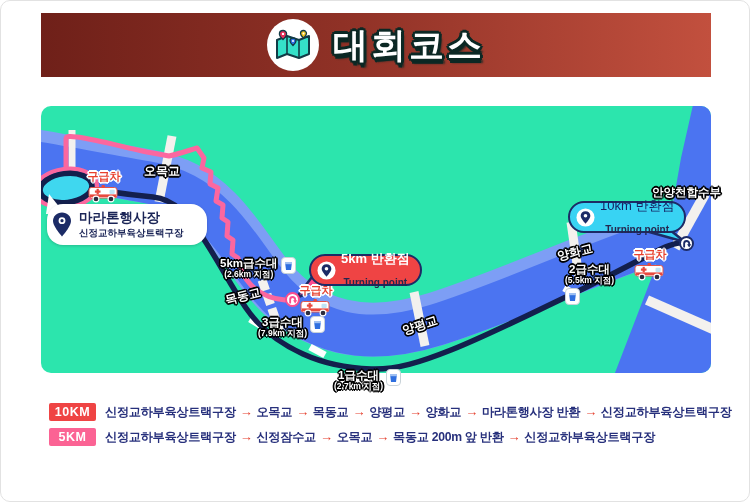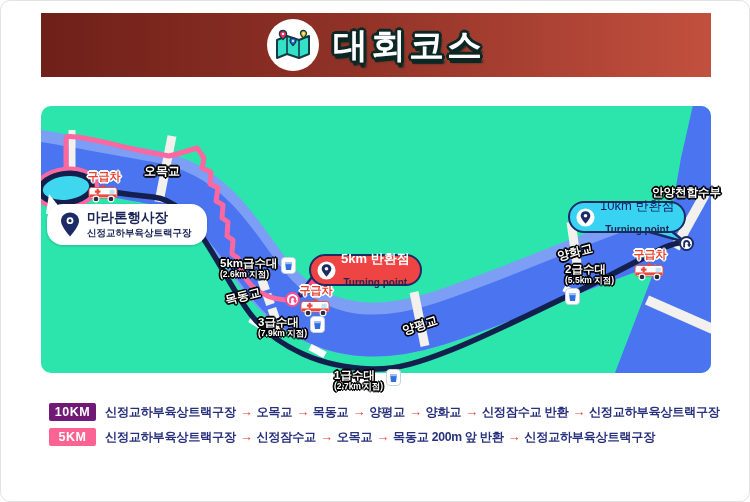--- a/index.html
+++ b/index.html
@@ -49,29 +49,29 @@
   .outline-white {
     color:#e8402d; font-weight:bold;
     text-shadow: 1.7px 0 0 #fff,-1.7px 0 0 #fff,0 1.7px 0 #fff,0 -1.7px 0 #fff,
       1.2px 1.2px 0 #fff,-1.2px 1.2px 0 #fff,1.2px -1.2px 0 #fff,-1.2px -1.2px 0 #fff;
   }
   .bridge-label { font-size:12px; white-space:nowrap; }
   .amb { text-align:center; }
   .amb-label { font-size:11px; line-height:11px; margin-bottom:1px; }
 
   .ws { display:flex; gap:3px; align-items:flex-start; }
-  .ws-text { white-space:nowrap; }
+  .ws-text { text-align:center; white-space:nowrap; }
   .ws-name { font-size:11.5px; line-height:12px; }
   .ws-detail { font-size:8.5px; line-height:10px; }
 
   
   #start-bubble {
     left:46px; top:203px; width:160px; height:41px;
     background:#ffffff; border-radius:16px;
-    display:flex; align-items:center; gap:6px; padding:4px 8px 4px 12px;
+    display:flex; align-items:center; gap:6px; padding:4px 8px 4px 4px;
     box-shadow:0 1px 3px rgba(0,0,0,.18);
   }
   #start-bubble .txt { line-height:1.1; }
   #start-title { font-size:13.5px; font-weight:bold; color:#1a2456; }
   #start-subtitle { font-size:9.5px; font-weight:bold; color:#1a2456; margin-top:2px; }
 
   
   .turn-bubble {
     display:flex; align-items:center; gap:5px; padding:2px 10px 2px 6px;
     border:2.5px solid #1c2b66; border-radius:17px; height:32px;
@@ -92,21 +92,21 @@
 
   
   .legend-row { position:absolute; left:48px; display:flex; align-items:center; gap:9px; }
   #legend-row-0 { top:402px; }
   #legend-row-1 { top:427px; }
   .legend-badge {
     width:47px; height:18px; border-radius:2px; color:#ffffff;
     font-size:12.5px; font-weight:900; display:flex; align-items:center; justify-content:center;
     letter-spacing:.5px; flex:0 0 auto;
   }
-  .badge-10km { background:#701a75;text-align:center; }
+  .badge-10km { background:#ef4444;text-align:center; }
   .badge-5km  { background:#fb6394; }
   .legend-route { font-size:12.2px; font-weight:bold; color:#27307c; white-space:nowrap; letter-spacing:-.3px; }
   .legend-route .arrow { color:#e5402e; font-weight:900; margin:0 4px; font-size:13px; }
 </style>
 </head>
 <body>
 
 <div id="page">
 
   <div id="header-bar">
@@ -301,20 +301,20 @@
     <div id="turn10-circle" class="abs turn-circle">
       <svg width="11" height="11" viewBox="0 0 14 14">
         <path d="M4,11 L4,7 A3.2,3.2 0 0 1 10.4,7 L10.4,8" fill="none" stroke="#1c2b66" stroke-width="2.4" stroke-linecap="round"></path>
         <polygon points="7.8,7.8 13,7.8 10.4,12" fill="#1c2b66"></polygon>
       </svg>
     </div>
   </div>
 
   <div id="legend-row-0" class="legend-row">
     <div class="legend-badge badge-10km">10KM</div>
-    <div class="legend-route"><span>신정교하부육상트랙구장</span><span class="arrow">→</span><span>오목교</span><span class="arrow">→</span><span>목동교</span><span class="arrow">→</span><span>양평교</span><span class="arrow">→</span><span>양화교</span><span class="arrow">→</span><span>신정잠수교 반환</span><span class="arrow">→</span><span>신정교하부육상트랙구장</span></div>
+    <div class="legend-route"><span>신정교하부육상트랙구장</span><span class="arrow">→</span><span>오목교</span><span class="arrow">→</span><span>목동교</span><span class="arrow">→</span><span>양평교</span><span class="arrow">→</span><span>양화교</span><span class="arrow">→</span><span>마라톤행사장 반환</span><span class="arrow">→</span><span>신정교하부육상트랙구장</span></div>
   </div>
   <div id="legend-row-1" class="legend-row">
     <div class="legend-badge badge-5km">5KM</div>
     <div class="legend-route"><span>신정교하부육상트랙구장</span><span class="arrow">→</span><span>신정잠수교</span><span class="arrow">→</span><span>오목교</span><span class="arrow">→</span><span>목동교 200m 앞 반환</span><span class="arrow">→</span><span>신정교하부육상트랙구장</span></div>
   </div>
 
 </div>
 
 </body></html>

